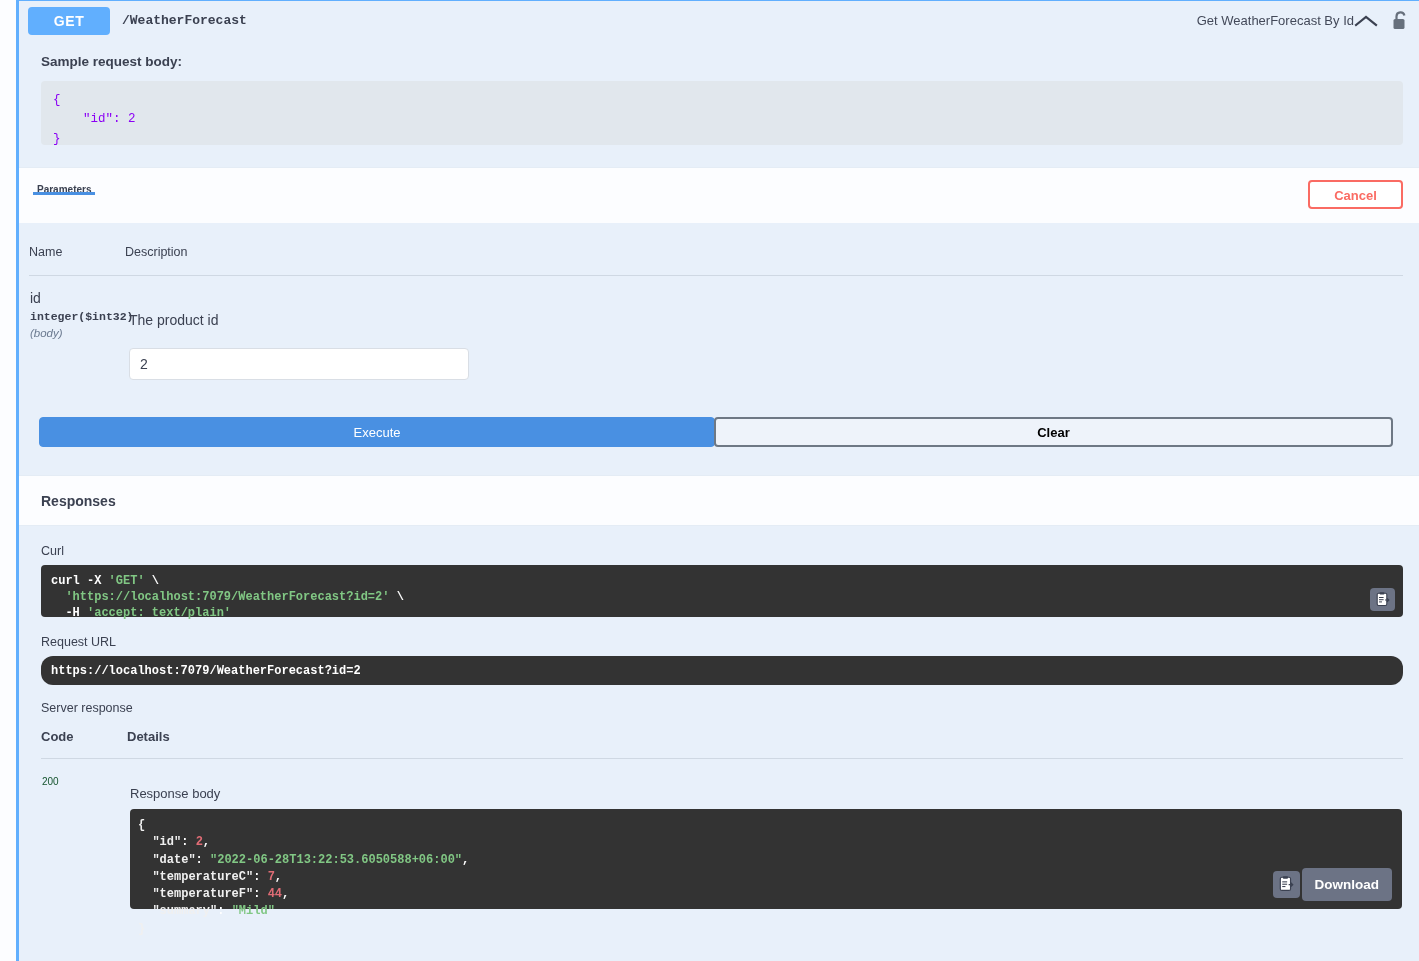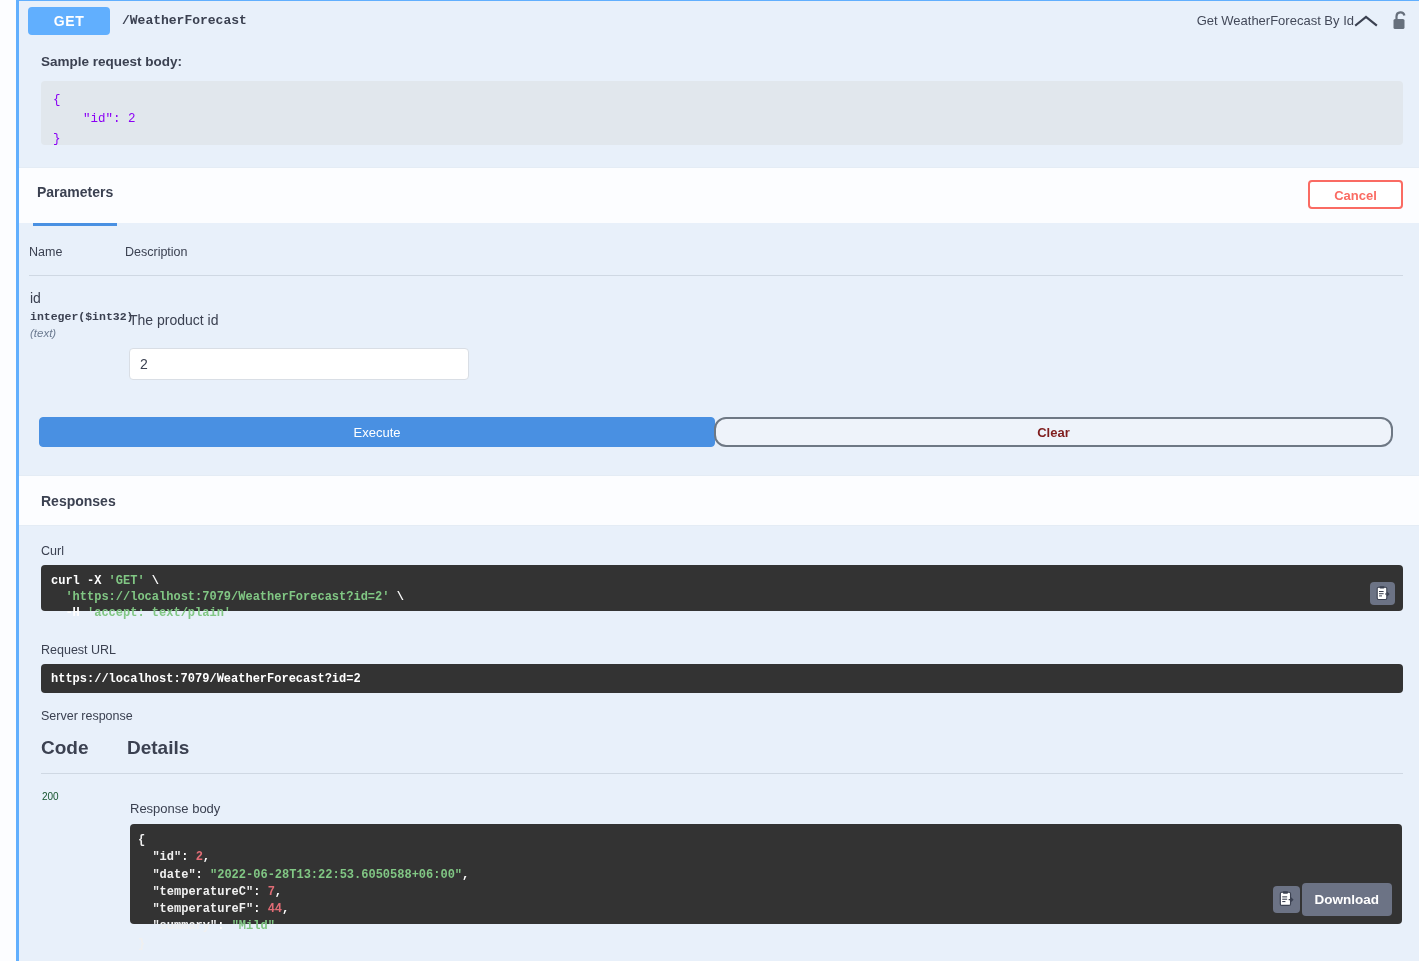--- a/index.html
+++ b/index.html
@@ -112,24 +112,24 @@
     position: relative;
     background: #fcfdff;
     border-top: 1px solid #e4ecf5;
     height: 55px;
     display: flex;
     align-items: flex-start;
     padding: 0 18px 0 14px;
   }
   .tab {
     position: relative;
-    font-size: 14px;
-    font-weight: bold;
-    color: #3b4151;
-    padding: 16px 4px 26px 4px;
+    font-size: 10px;
+    font-weight: bold;
+    color: #3b4151;
+    padding: 16px 4px 0 4px;
     cursor: pointer;
   }
   .tab.active::after {
     content: "";
     position: absolute;
     left: 0; right: 0; bottom: 0;
     height: 3px;
     background: #4990e2;
   }
   .cancel-btn {
@@ -233,25 +233,25 @@
     border-radius: 4px;
     box-sizing: border-box;
     cursor: pointer;
   }
   .clear-btn {
     width: 679px;
     height: 30px;
     line-height: 28px;
     text-align: center;
     background: #eef3fa;
-    color: #7f1d1d;
+    color: #000000;
     font-size: 13px;
     font-weight: bold;
     border: 2px solid #6e7884;
-    border-radius: 12px;
+    border-radius: 4px;
     box-sizing: border-box;
     margin-left: -1px;
     cursor: pointer;
   }
   .exec-spacer { height: 28px; background: #e8f0fa; }
 
   
   .responses-head {
     background: #fcfdff;
     border-top: 1px solid #e4ecf5;
@@ -277,22 +277,22 @@
     background: #333333;
     border-radius: 4px;
     font-family: "Liberation Mono", monospace;
     font-size: 12px;
     line-height: 1.35;
     color: #ffffff;
     white-space: pre;
     padding: 8px 12px 9px 10px;
     box-sizing: border-box;
   }
-  .curl-block { height: 46px; margin-bottom: 32px; }
-  .url-block  { height: 29px; padding-top: 7px; font-weight: bold; margin-bottom: 16px; }
+  .curl-block { height: 52px; margin-bottom: 18px; }
+  .url-block  { height: 29px; padding-top: 7px; font-weight: bold; margin-bottom: 16px; border-radius: 12px; }
   .tok-str { color: #81c784; }
   .tok-num { color: #e06c75; }
   .tok-key { color: #f0f0f0; }
   .copy-btn {
     position: absolute;
     right: 8px;
     bottom: 6px;
     width: 25px;
     height: 23px;
     background: #6c7385;
@@ -307,21 +307,21 @@
     color: #3b4151;
     margin-bottom: 14px;
   }
   .resp-table {
     width: 100%;
     border-collapse: collapse;
     table-layout: fixed;
   }
   .resp-table th {
     text-align: left;
-    font-size: 19px;
+    font-size: 13px;
     font-weight: bold;
     color: #3b4151;
     padding: 0 0 14px 0;
     border-bottom: 1px solid #cfd8e3;
   }
   .th-code { width: 86px; }
   .resp-table td { vertical-align: top; padding-top: 17px; }
   .code-cell { font-size: 10px; color: #14532d; }
   .resp-body-label {
     font-size: 13px;
@@ -416,21 +416,21 @@
           <tr>
             <th class="th-name">Name</th>
             <th>Description</th>
           </tr>
         </thead>
         <tbody>
           <tr>
             <td>
               <div class="p-name">id</div>
               <div class="p-type">integer($int32)</div>
-              <div class="p-in">(text)</div>
+              <div class="p-in">(body)</div>
             </td>
             <td>
               <div class="p-desc">The product id</div>
               <input class="p-input" type="text" value="2" style="">
             </td>
           </tr>
         </tbody>
       </table>
 
       <div class="exec-row">

